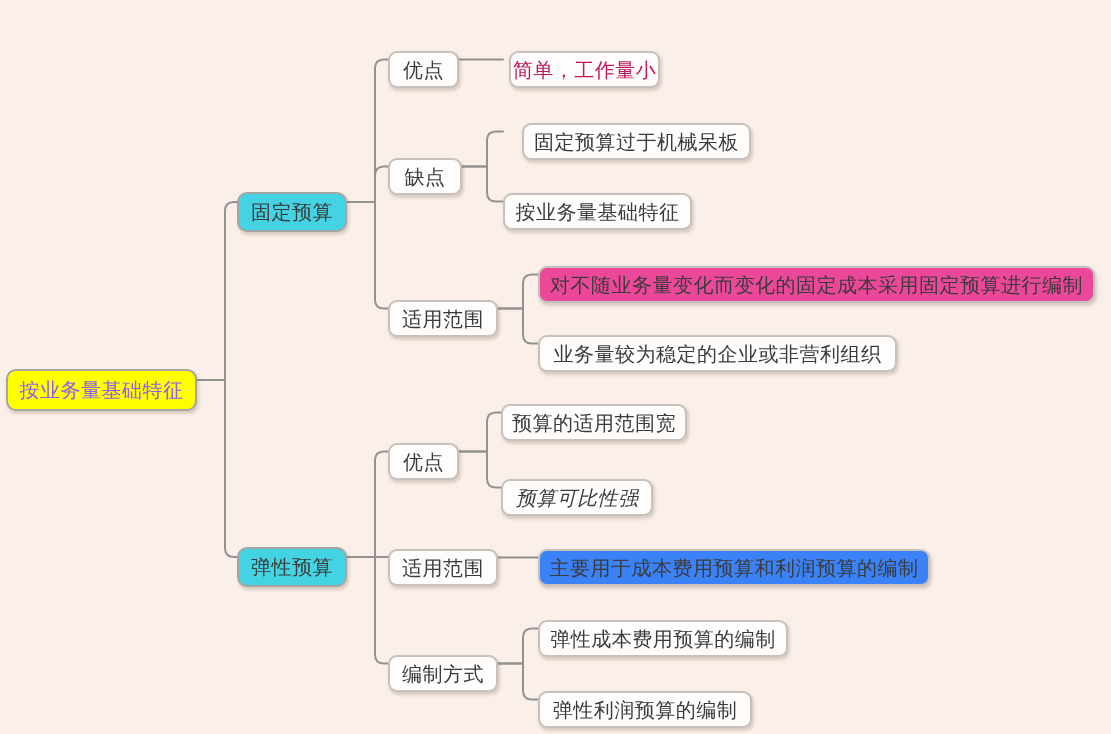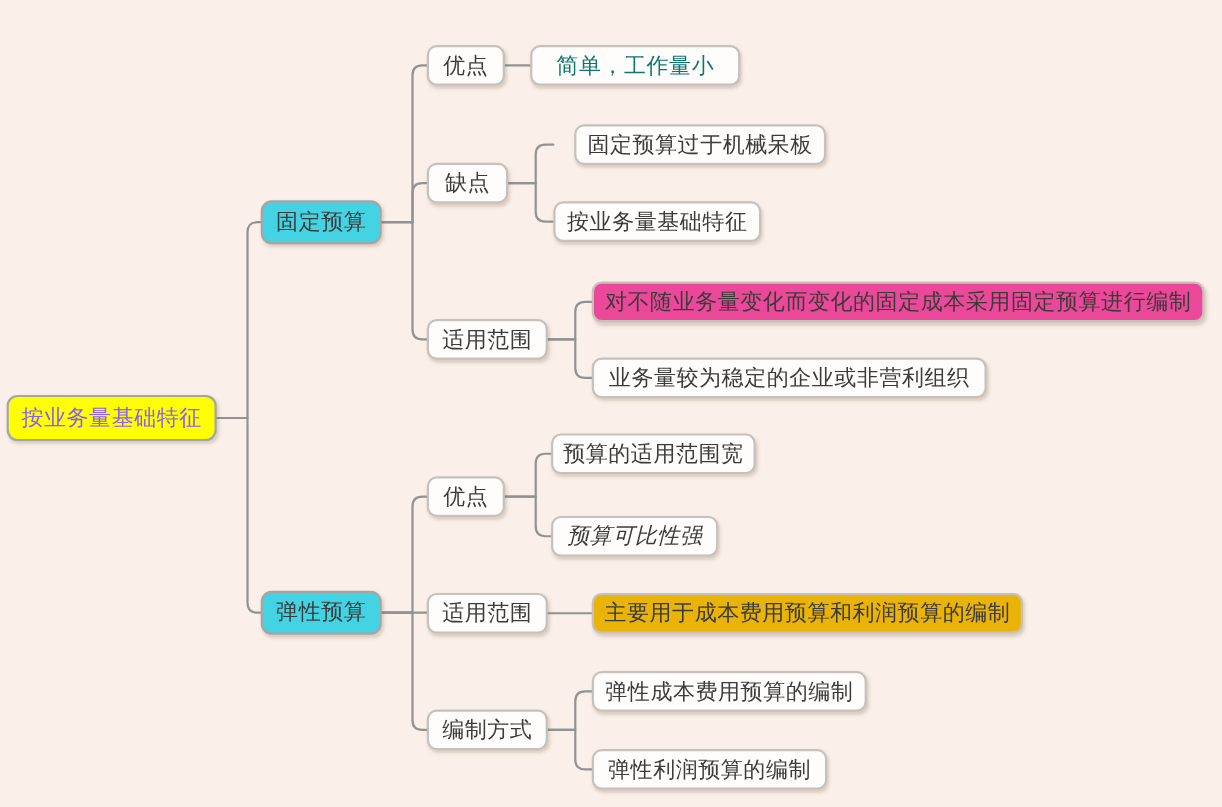--- a/index.html
+++ b/index.html
@@ -29,20 +29,21 @@
     align-items: center;
     justify-content: center;
     white-space: nowrap;
     font-size: 20px;
     line-height: 1;
     border-radius: 9px;
     border: 2px solid #ef4444;
     box-shadow: 1.5px 2.5px 3px rgba(130, 100, 80, 0.25);
     cursor: default;
     letter-spacing: 0.5px;
+    margin-top: 10px;
   }
   .node.root, .node.branch {
     border-radius: 10px;
   }
 </style>
 </head>
 <body>
 
 <div class="canvas" style="width: 1111px; height: 734px; background: rgb(250, 240, 233);">
   <svg class="edges" xmlns="http://www.w3.org/2000/svg" width="1111" height="734" viewBox="0 0 1111 734">
@@ -61,29 +62,29 @@
       <path d="M 459 451.5 L 487 451.5 L 487 478.5 Q 487 487.5 496 487.5 L 501 487.5" stroke="#929292"></path>
       <path d="M 347 557 L 388 557" stroke="#929292"></path>
       <path d="M 498 557.5 L 538 557.5" stroke="#929292"></path>
       <path d="M 347 557 L 375 557 L 375 654.5 Q 375 663.5 384 663.5 L 388 663.5" stroke="#929292"></path>
       <path d="M 498 663.5 L 523 663.5 L 523 637.5 Q 523 628.5 532 628.5 L 538 628.5" stroke="#929292"></path>
       <path d="M 498 663.5 L 523 663.5 L 523 690.5 Q 523 699.5 532 699.5 L 538 699.5" stroke="#929292"></path>
     </svg>
 <div class="node root" style="left: 6px; top: 359px; width: 191px; height: 42px; background: rgb(255, 255, 0); border-color: rgb(165, 165, 165); color: #8b5cf6;">按业务量基础特征</div>
     <div class="node branch" style="left: 237px; top: 182px; width: 110px; height: 40px; background: rgb(68, 211, 226); border-color: rgb(165, 165, 165); color: rgb(59, 59, 59);">固定预算</div>
     <div class="node plain" style="left: 388px; top: 41px; width: 71px; height: 37px; background: rgb(255, 253, 251); border-color: rgb(198, 193, 188); color: rgb(59, 59, 59);">优点</div>
-    <div class="node plain" style="left: 482px; top: 41px; width: 191px; height: 37px; background: rgb(255, 253, 251); border-color: rgb(198, 193, 188); color: #0f766e;">简单，工作量小</div>
+    <div class="node plain" style="left: 509px; top: 41px; width: 151px; height: 37px; background: rgb(255, 253, 251); border-color: rgb(198, 193, 188); color: #be185d;">简单，工作量小</div>
     <div class="node plain" style="left: 388px; top: 148px; width: 74px; height: 37px; background: rgb(255, 253, 251); border-color: rgb(198, 193, 188); color: rgb(59, 59, 59);">缺点</div>
     <div class="node plain" style="left: 522px; top: 113px; width: 229px; height: 37px; background: rgb(255, 253, 251); border-color: rgb(198, 193, 188); color: rgb(59, 59, 59);">固定预算过于机械呆板</div>
     <div class="node plain" style="left: 503px; top: 183px; width: 189px; height: 37px; background: rgb(255, 253, 251); border-color: rgb(198, 193, 188); color: rgb(59, 59, 59);">按业务量基础特征</div>
     <div class="node plain" style="left: 388px; top: 290px; width: 110px; height: 37px; background: rgb(255, 253, 251); border-color: rgb(198, 193, 188); color: rgb(59, 59, 59);">适用范围</div>
     <div class="node plain" style="left: 538px; top: 256px; width: 557px; height: 37px; background: #ec4899; border-color: rgb(198, 193, 188); color: rgb(59, 59, 59);">对不随业务量变化而变化的固定成本采用固定预算进行编制</div>
     <div class="node plain" style="left: 538px; top: 325px; width: 359px; height: 37px; background: rgb(255, 253, 251); border-color: rgb(198, 193, 188); color: rgb(59, 59, 59);">业务量较为稳定的企业或非营利组织</div>
     <div class="node branch" style="left: 237px; top: 537px; width: 110px; height: 40px; background: rgb(68, 211, 226); border-color: rgb(165, 165, 165); color: rgb(59, 59, 59);">弹性预算</div>
     <div class="node plain" style="left: 388px; top: 433px; width: 71px; height: 37px; background: rgb(255, 253, 251); border-color: rgb(198, 193, 188); color: rgb(59, 59, 59);">优点</div>
     <div class="node plain" style="left: 501px; top: 394px; width: 186px; height: 37px; background: rgb(255, 253, 251); border-color: rgb(198, 193, 188); color: rgb(59, 59, 59);">预算的适用范围宽</div>
     <div class="node plain" style="left: 501px; top: 469px; width: 152px; height: 37px; background: rgb(255, 253, 251); border-color: rgb(198, 193, 188); color: rgb(59, 59, 59); font-style: italic;">预算可比性强</div>
     <div class="node plain" style="left: 388px; top: 539px; width: 110px; height: 37px; background: rgb(255, 253, 251); border-color: rgb(198, 193, 188); color: rgb(59, 59, 59);">适用范围</div>
-    <div class="node plain" style="left: 538px; top: 539px; width: 392px; height: 37px; background: #eab308; border-color: rgb(198, 193, 188); color: rgb(59, 59, 59);">主要用于成本费用预算和利润预算的编制</div>
+    <div class="node plain" style="left: 538px; top: 539px; width: 392px; height: 37px; background: #3b82f6; border-color: rgb(198, 193, 188); color: rgb(59, 59, 59);">主要用于成本费用预算和利润预算的编制</div>
     <div class="node plain" style="left: 388px; top: 645px; width: 110px; height: 37px; background: rgb(255, 253, 251); border-color: rgb(198, 193, 188); color: rgb(59, 59, 59);">编制方式</div>
     <div class="node plain" style="left: 538px; top: 610px; width: 250px; height: 37px; background: rgb(255, 253, 251); border-color: rgb(198, 193, 188); color: rgb(59, 59, 59);">弹性成本费用预算的编制</div>
     <div class="node plain" style="left: 538px; top: 681px; width: 214px; height: 37px; background: rgb(255, 253, 251); border-color: rgb(198, 193, 188); color: rgb(59, 59, 59);">弹性利润预算的编制</div>
   </div>
 
 </body></html>

